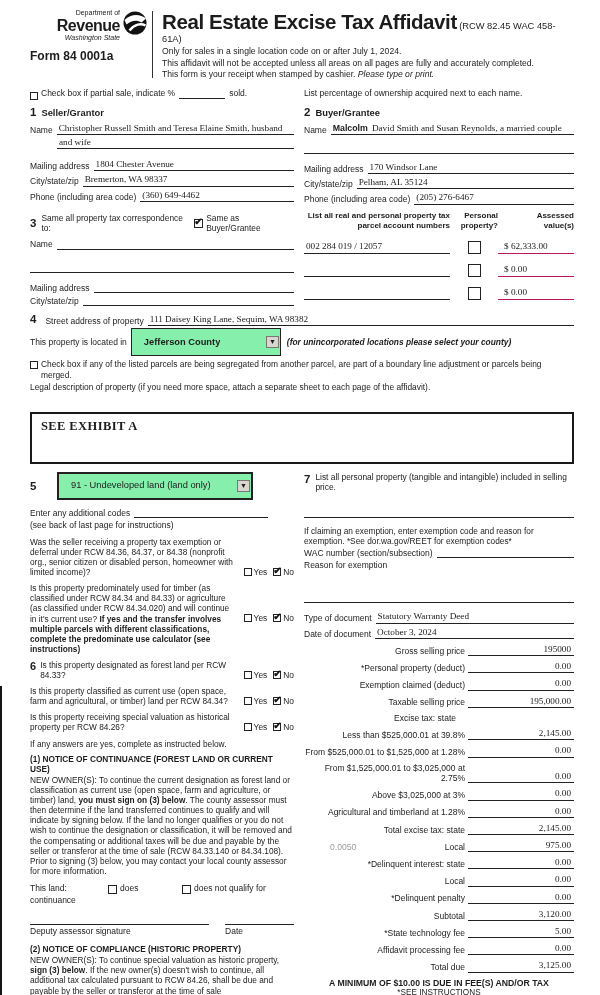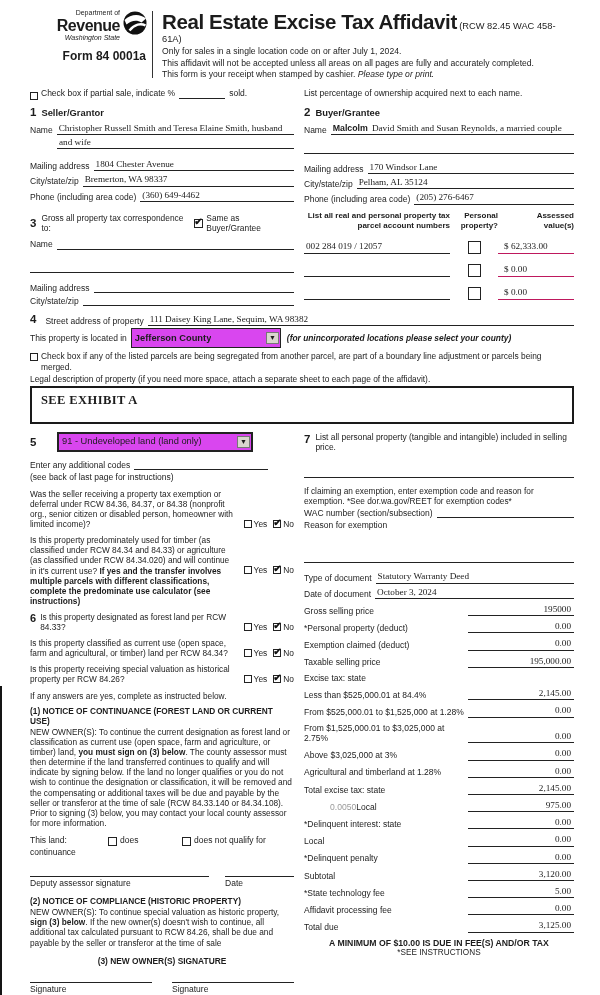--- a/index.html
+++ b/index.html
@@ -9,21 +9,21 @@
 .content{padding:9px 26px 0 30px}
 .b{font-weight:bold}.i{font-style:italic}
 
 .header{display:flex;align-items:flex-start}
 .logo{width:116px;flex:none}
 .logo-top{position:relative;padding-right:26px;text-align:right}
 .l1{font-size:7px}
 .l2{font-size:16px;font-weight:bold;letter-spacing:-.5px;margin-top:-2px}
 .l3{font-size:7px;font-style:italic;margin-top:-1px}
 .swirl{position:absolute;right:-2px;top:1px}
-.formno{font-weight:bold;font-size:12px;margin-top:6px;text-align:right}
+.formno{font-weight:bold;font-size:12px;margin-top:6px;text-align:left}
 .hdiv{width:0;border-left:1.5px solid #333;align-self:stretch;margin:2px 9px 2px 6px}
 .titleblk{flex:1}
 .title{font-size:20.5px;font-weight:bold;letter-spacing:-.4px}
 .titleref{font-size:9.3px}
 .note{font-size:8.6px;margin-top:1px}
 
 .split{display:flex}
 .lcol{width:264px;flex:none;margin-right:10px}
 .rcol{flex:1;min-width:0}
 
@@ -34,33 +34,33 @@
 .fline{display:flex;align-items:flex-end;margin-top:4px}
 .flabel{white-space:nowrap;margin-right:4px}
 .fval{flex:1;border-bottom:1px solid #222;font-family:"Liberation Serif",serif;font-size:9.2px;padding:0 2px;min-height:10px}
 .blankline{border-bottom:1px solid #222;height:11px}
 
 .cb{width:8px;height:8px;border:1.1px solid #222;display:inline-block;position:relative;top:1px;flex:none}
 .cb9{width:9px;height:9px}
 .cb13{width:13px;height:13px;border-width:1.3px}
 .cb.checked::after{content:"✔";position:absolute;top:-4px;left:-1px;font-size:10px;font-weight:bold;color:#111}
 
-.combo{display:inline-flex;align-items:center;border:1.6px solid #222;height:20px;background:#d946ef;padding-left:3px}
+.combo{display:inline-flex;align-items:center;border:1.6px solid #222;height:28px;background:#86efac;padding-left:12px}
 .combo .ct{font-size:9.3px;white-space:nowrap;overflow:hidden}
 .combo .cbtn{width:13px;height:12px;border:1px solid #777;background:#d9d6ce;display:flex;align-items:center;justify-content:center;font-size:7px;margin-left:auto;margin-right:1px;flex:none}
 
 .phead{display:flex;font-weight:bold;font-size:8px;text-align:right;line-height:1.25}
 .ph1{flex:1}.ph2{width:48px}.ph3{width:76px}
 .prow{display:flex;align-items:flex-end;margin-top:9px}
 .pnum{flex:1;border-bottom:1px solid #222;font-family:"Liberation Serif",serif;font-size:9.2px;padding-left:2px;min-height:11px}
 .pboxc{width:48px;display:flex;justify-content:center;flex:none}
 .pboxc .cb13{margin-bottom:1px}
 .pval{width:76px;border-bottom:1px solid #be185d;font-family:"Liberation Serif",serif;font-size:9.2px;padding-left:6px;flex:none;min-height:11px}
 
-.exhibit{border:2px solid #1a1a1a;height:38px;margin-top:2px;padding:5px 9px;
+.exhibit{border:2px solid #1a1a1a;height:52px;margin-top:20px;padding:5px 9px;
   font-family:"Liberation Serif",serif;font-weight:bold;font-size:12.5px;letter-spacing:.4px}
 
 .q{display:flex;margin-top:6px}
 .qnum{font-weight:bold;font-size:11px;margin-right:4px}
 .qnum:empty{display:none}
 .qtext{flex:1;font-size:8.3px;padding-right:4px}
 .qans{white-space:nowrap;align-self:flex-end;font-size:8.4px}
 .q.va-center .qans{align-self:center}
 .qans .cb{margin:0 2px 0 6px}
 .para{font-size:8.3px;margin-top:4px}
@@ -71,21 +71,21 @@
 .deprow{display:flex;gap:16px;margin-top:18px}
 .depc{border-top:1px solid #222;padding-top:1px}
 .depc.w1{flex:2.6}.depc.w2{flex:1}
 .h3c{text-align:center;font-weight:bold;font-size:8.4px;margin-top:8px}
 .sigrow{display:flex;gap:20px;margin-top:16px}
 .sigc{flex:1;border-top:1px solid #222;padding-top:1px}
 
 .xrow{display:flex;align-items:flex-end;margin-top:5px;min-height:9px}
 .xprefix{color:#9a9a9a;margin-left:26px;font-size:8.6px}
 .xprefix:empty{display:none}
-.xlabel{flex:1;padding-right:3px}
+.xlabel{flex:1;text-align:right;padding-right:3px}
 .xfill{width:106px;flex:none;border-bottom:1px solid #222;display:flex;justify-content:flex-end;min-height:10px}
 .xval{font-family:"Liberation Serif",serif;font-size:9.2px;padding-right:3px}
 .xrow.hdr-row .xlabel{padding-right:118px}
 .minl1{font-weight:bold;text-align:center;font-size:8.7px;margin-top:5px}
 .minl2{text-align:center;font-size:8.2px}
 .malc{font-family:"Liberation Sans",sans-serif;font-weight:bold;font-size:8.8px;margin-right:4px}
 .edge{position:absolute;left:0;top:686px;width:2px;height:309px;background:#151515}
 .mt2{margin-top:2px}.mt3{margin-top:3px}.mt6{margin-top:6px}.mt8{margin-top:8px}.mt10{margin-top:10px}
 .small84{font-size:8.4px}
 </style>
@@ -184,21 +184,21 @@
             <span class="flabel">Phone (including area code)</span>
             <span class="fval">(205) 276-6467</span>
           </div>
     </div>
   </div>
 
   <div class="split mt6">
     <div class="lcol">
       <div class="sec" style="margin-top:2px;align-items:center">
         <span class="secnum">3</span>
-        <span class="small84">Gross all property tax correspondence to:</span>
+        <span class="small84">Same all property tax correspondence to:</span>
         <span class="cb cb9 mtn checked" style="margin:0 3px 0 3px"></span>
         <span class="small84">Same as Buyer/Grantee</span>
       </div>
       <div class="fline mt6">
             <span class="flabel">Name</span>
             <span class="fval"></span>
           </div>
       <div class="fline" style="margin-top:13px">
             <span class="fval"></span>
           </div>
@@ -404,21 +404,21 @@
                 <span class="xval">195,000.00</span>
               </span>
         </div>
             <div class="xrow hdr-row">
 
           <span class="xlabel">Excise tax: state</span>
 
         </div>
             <div class="xrow">
 
-          <span class="xlabel">Less than $525,000.01 at 84.4%</span>
+          <span class="xlabel">Less than $525,000.01 at 39.8%</span>
           <span class="xfill">
                 <span class="xval">2,145.00</span>
               </span>
         </div>
             <div class="xrow">
 
           <span class="xlabel">From $525,000.01 to $1,525,000 at 1.28%</span>
           <span class="xfill">
                 <span class="xval">0.00</span>
               </span>

